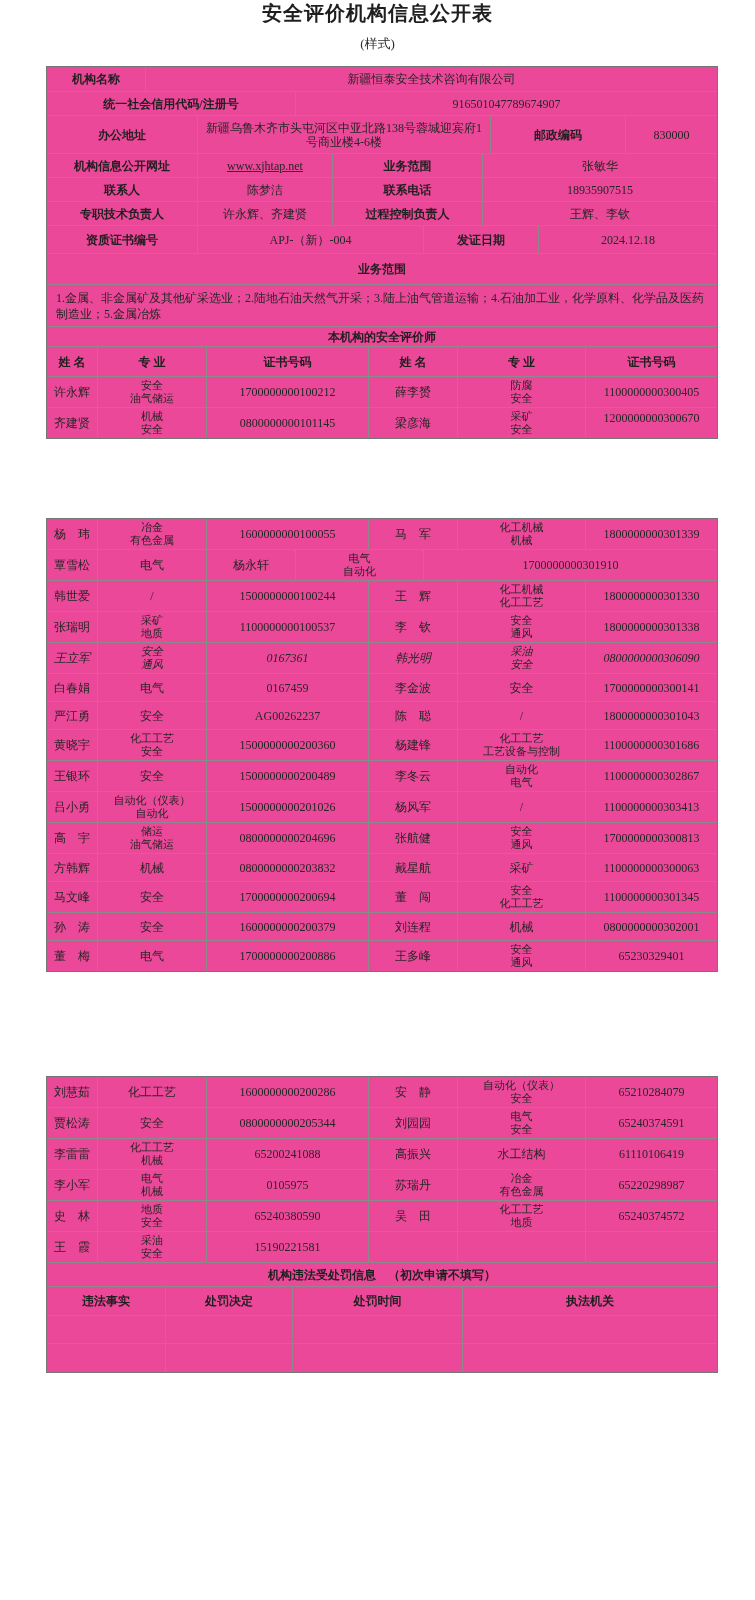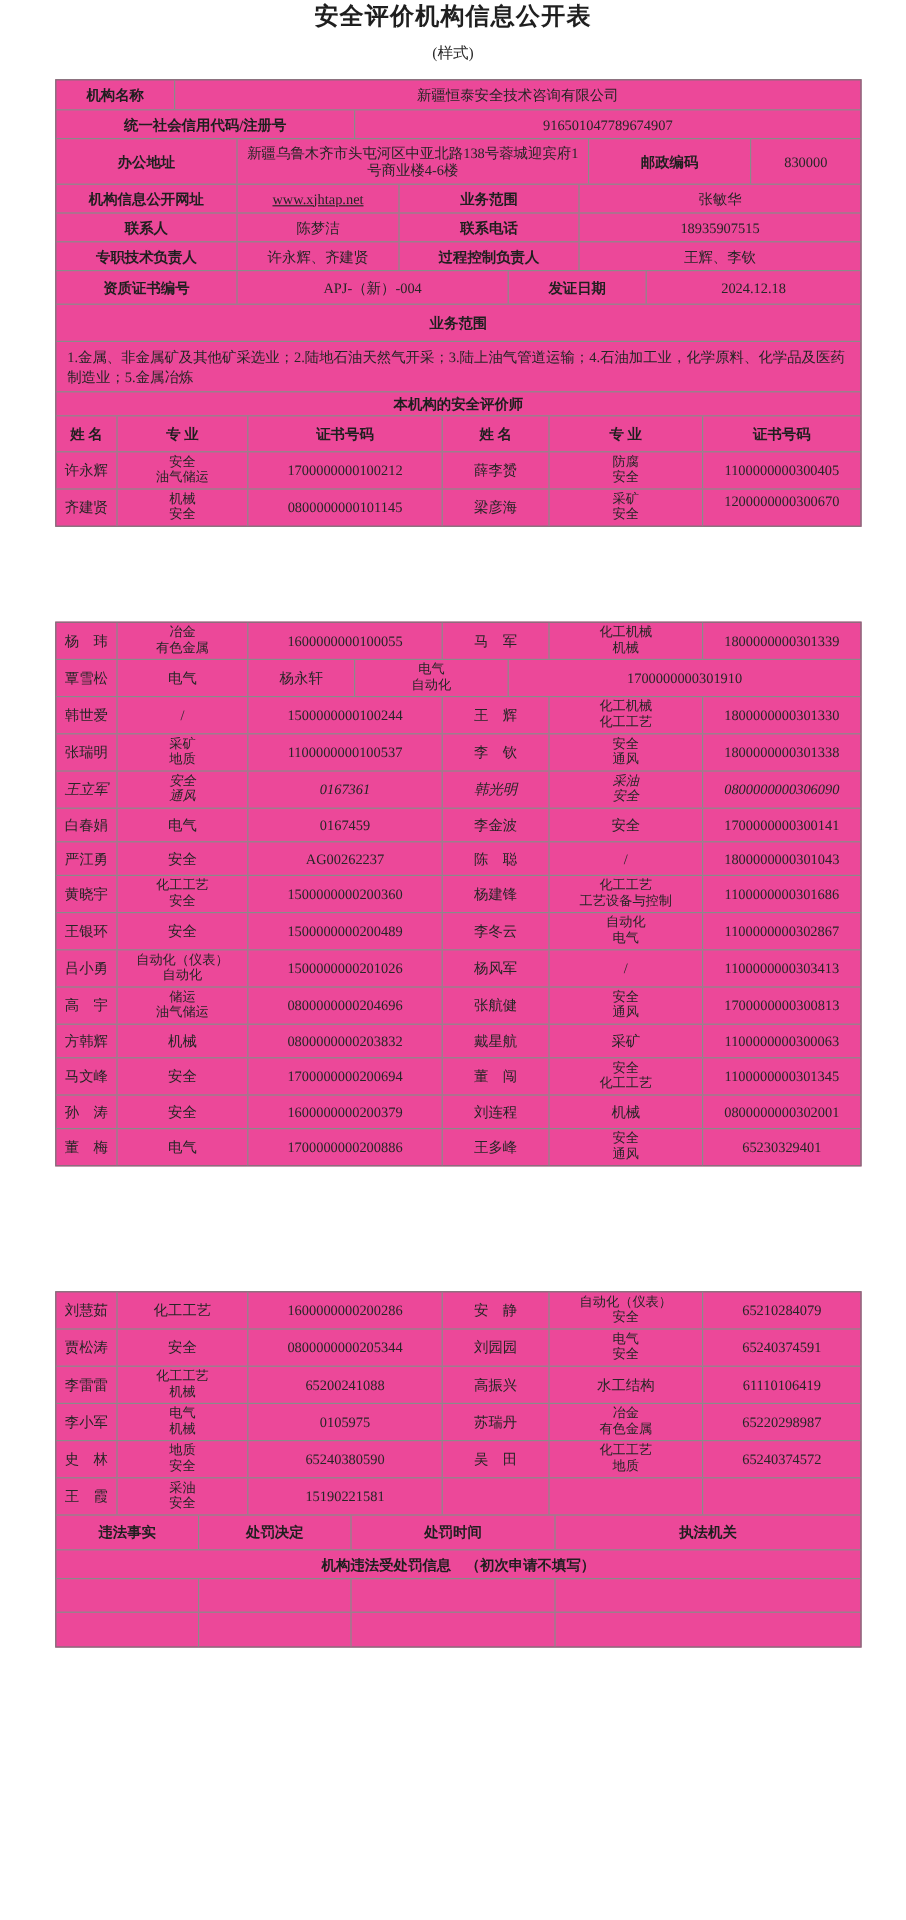--- a/index.html
+++ b/index.html
@@ -431,29 +431,29 @@
             <div class="mline">采油</div>
             <div class="mline">安全</div>
           </div>
           <div class="cell c3">15190221581</div>
           <div class="cell c4"></div>
           <div class="cell c5"></div>
           <div class="cell c6"></div>
         </div>
       </div>
 
+    <div class="row" style="min-height:24px;">
+      <div class="cell lbl flex1">机构违法受处罚信息　（初次申请不填写）</div>
+    </div>
+
     <div class="row" style="min-height:29px;">
       <div class="cell lbl p1">违法事实</div>
       <div class="cell lbl p2">处罚决定</div>
       <div class="cell lbl p3">处罚时间</div>
       <div class="cell lbl p4">执法机关</div>
-    </div>
-
-    <div class="row" style="min-height:24px;">
-      <div class="cell lbl flex1">机构违法受处罚信息　（初次申请不填写）</div>
     </div>
 
     <div class="rows-mount" id="mount-penalty-empty">
         <div class="row" style="min-height: 28px;">
           <div class="cell p1"></div>
           <div class="cell p2"></div>
           <div class="cell p3"></div>
           <div class="cell p4"></div>
         </div>
         <div class="row" style="min-height: 28px;">

